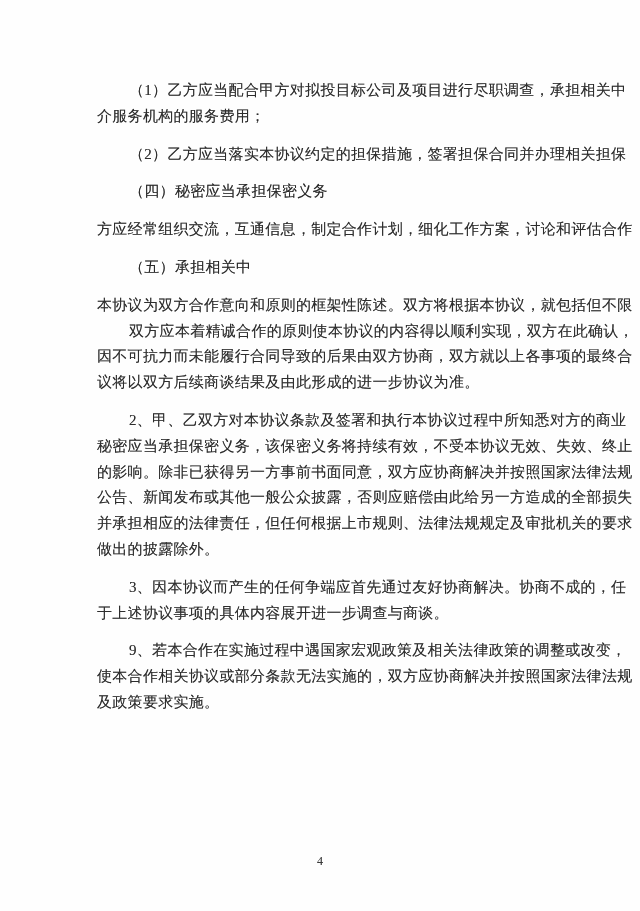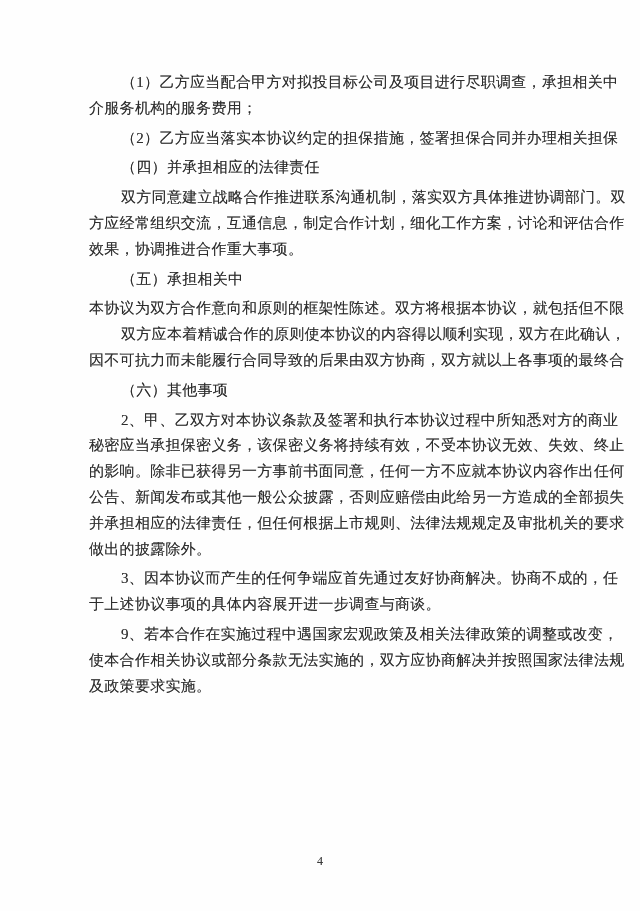--- a/index.html
+++ b/index.html
@@ -21,21 +21,21 @@
   }
   .doc {
     position: absolute;
     left: 85px;
     top: 66px;
     width: 478px;
     color: #2d2d2d;
     font-size: 15px;
     text-shadow: 0 0 0.6px rgba(70,70,70,0.55);
   }
-  .para { margin: 4px; padding: 0; }
+  .para { margin: 12px; padding: 0; }
   .line {
     height: 25.8px;
     line-height: 25.8px;
     white-space: nowrap;
     letter-spacing: 0.3px;
   }
   .line.first {
     padding-left: 32px;
   }
   .heading .line {
@@ -58,42 +58,38 @@
 <main class="page">
   <section class="doc" id="doc-body">
       <div class="para body">
         <div class="line first">（1）乙方应当配合甲方对拟投目标公司及项目进行尽职调查，承担相关中</div>
         <div class="line">介服务机构的服务费用；</div>
       </div>
       <div class="para body">
         <div class="line first">（2）乙方应当落实本协议约定的担保措施，签署担保合同并办理相关担保</div>
       </div>
       <div class="para heading">
-        <div class="line first">（四）并承担相应的法律责任</div>
+        <div class="line first">（四）秘密应当承担保密义务</div>
       </div>
       <div class="para body">
-        <div class="line first">双方同意建立战略合作推进联系沟通机制，落实双方具体推进协调部门。双</div>
         <div class="line">方应经常组织交流，互通信息，制定合作计划，细化工作方案，讨论和评估合作</div>
-        <div class="line">效果，协调推进合作重大事项。</div>
       </div>
       <div class="para heading">
         <div class="line first">（五）承担相关中</div>
       </div>
       <div class="para body">
         <div class="line">本协议为双方合作意向和原则的框架性陈述。双方将根据本协议，就包括但不限</div>
         <div class="line first">双方应本着精诚合作的原则使本协议的内容得以顺利实现，双方在此确认，</div>
         <div class="line">因不可抗力而未能履行合同导致的后果由双方协商，双方就以上各事项的最终合</div>
-      </div>
-      <div class="para heading">
-        <div class="line first">（六）其他事项</div>
+        <div class="line">议将以双方后续商谈结果及由此形成的进一步协议为准。</div>
       </div>
       <div class="para body">
         <div class="line first">2、甲、乙双方对本协议条款及签署和执行本协议过程中所知悉对方的商业</div>
         <div class="line">秘密应当承担保密义务，该保密义务将持续有效，不受本协议无效、失效、终止</div>
-        <div class="line">的影响。除非已获得另一方事前书面同意，任何一方不应就本协议内容作出任何</div>
+        <div class="line">的影响。除非已获得另一方事前书面同意，双方应协商解决并按照国家法律法规</div>
         <div class="line">公告、新闻发布或其他一般公众披露，否则应赔偿由此给另一方造成的全部损失</div>
         <div class="line">并承担相应的法律责任，但任何根据上市规则、法律法规规定及审批机关的要求</div>
         <div class="line">做出的披露除外。</div>
       </div>
       <div class="para body">
         <div class="line first">3、因本协议而产生的任何争端应首先通过友好协商解决。协商不成的，任</div>
         <div class="line">于上述协议事项的具体内容展开进一步调查与商谈。</div>
       </div>
       <div class="para body">
         <div class="line first">9、若本合作在实施过程中遇国家宏观政策及相关法律政策的调整或改变，</div>

